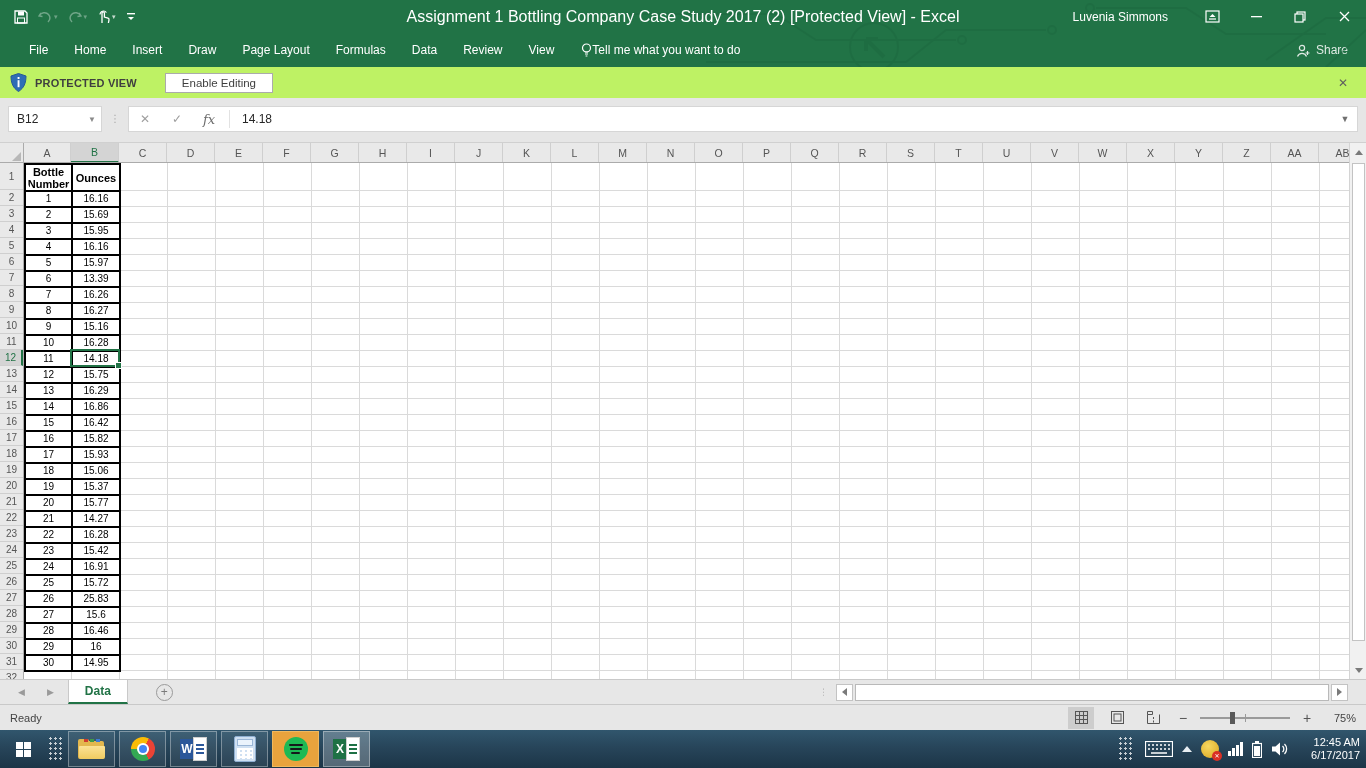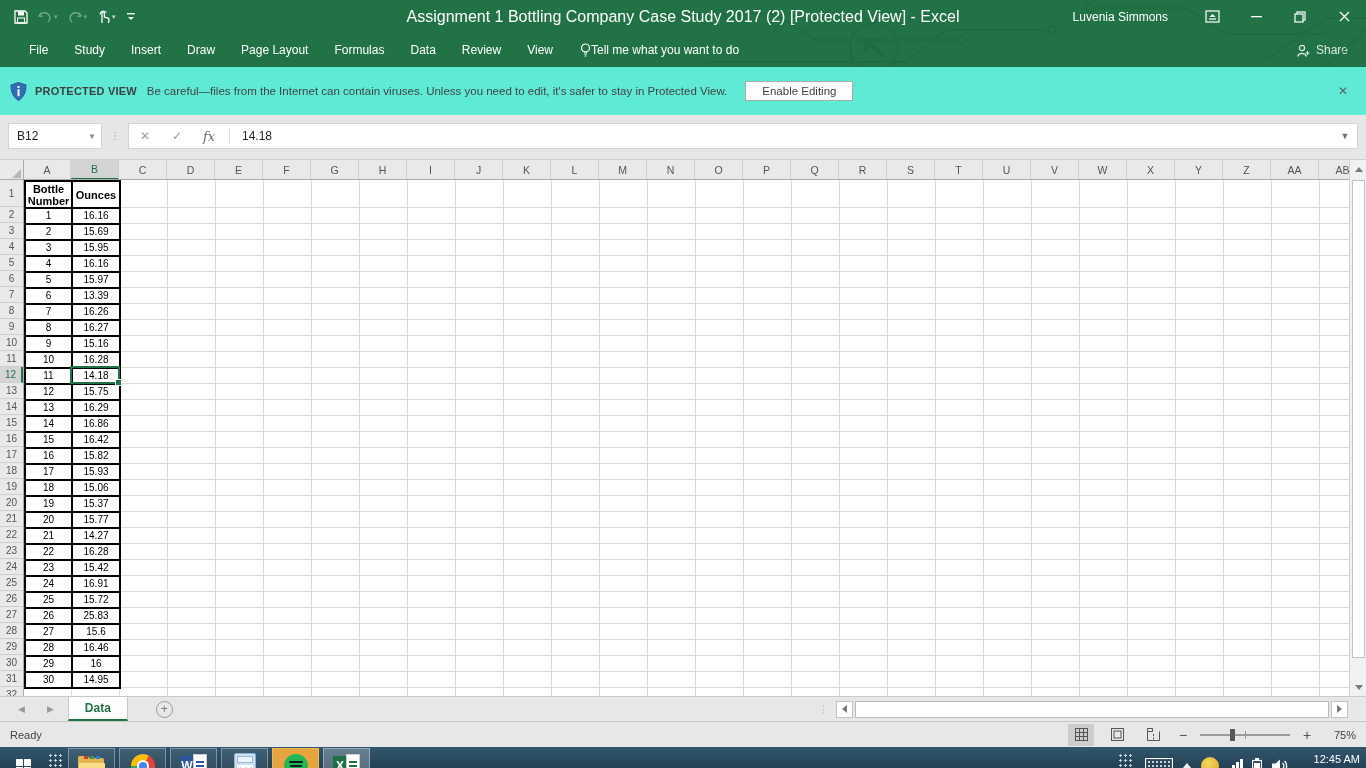--- a/index.html
+++ b/index.html
@@ -19,21 +19,21 @@
   .winbtn { width:44px; height:33px; display:flex; align-items:center; justify-content:center; }
 
   
   .tabrow { position:relative; height:34px; background:#217346; display:flex; align-items:center; color:#fff; z-index:4; }
   .rtabs { display:flex; align-items:center; padding-left:16px; }
   .rtab { font-size:12px; padding:0 13px; height:34px; display:flex; align-items:center; white-space:nowrap; cursor:default; }
   .tellme { display:flex; align-items:center; font-size:12px; margin-left:14px; color:#fff; }
   .share { margin-left:auto; margin-right:18px; display:flex; align-items:center; gap:6px; font-size:12px; color:rgba(255,255,255,.85); }
 
   
-  .pvbar { height:48px; background:#5eead4; display:flex; align-items:center; padding:0 10px; }
+  .pvbar { height:31px; background:#bef264; display:flex; align-items:center; padding:0 10px; }
   .pv-badge { font-weight:bold; font-size:11px; color:#3f3f3f; margin:0 10px 0 8px; letter-spacing:.2px; }
   .pv-msg { font-size:11.5px; color:#444; }
   .pv-btn { margin-left:18px; background:#fff; border:1px solid #ababab; font-size:11.5px; color:#3f3f3f; padding:3px 16px; font-family:inherit; }
   .pv-close { margin-left:auto; color:#5f5f5f; font-size:12px; width:26px; text-align:center; }
 
   
   .fbar { height:45px; background:#E6E6E6; display:flex; align-items:flex-start; padding:8px 8px 0 8px; border-bottom:1px solid #d0d0d0; }
   .namebox { width:94px; height:26px; background:#fff; border:1px solid #d6d6d6; display:flex; align-items:center; }
   .namebox .nb-val { flex:1; font-size:12px; color:#262626; padding-left:8px; }
   .nb-dd { width:18px; text-align:center; color:#8a8a8a; font-size:8px; }
@@ -226,21 +226,21 @@
       <svg width="11" height="11" viewBox="0 0 11 11">
           <path d="M1 1 L10 10 M10 1 L1 10" stroke="#fff" stroke-width="1.3"></path>
         </svg>
     </span>
   </div>
 </div>
 
 <div class="tabrow">
   <div class="rtabs">
       <div class="rtab">File</div>
-      <div class="rtab">Study</div>
+      <div class="rtab">Home</div>
       <div class="rtab">Insert</div>
       <div class="rtab">Draw</div>
       <div class="rtab">Page Layout</div>
       <div class="rtab">Formulas</div>
       <div class="rtab">Data</div>
       <div class="rtab">Review</div>
       <div class="rtab">View</div>
     </div>
   <div class="tellme">
     <svg width="11" height="14" viewBox="0 0 11 14">
@@ -259,21 +259,20 @@
   </div>
 </div>
 
 <div class="pvbar">
   <svg width="17" height="19" viewBox="0 0 17 19">
       <path d="M8.5 0.5 L16 3 C16 10 14 15 8.5 18.5 C3 15 1 10 1 3 Z" fill="#2F6DB5" stroke="#265a96"></path>
       <rect x="7.6" y="4" width="1.9" height="2" fill="#fff"></rect>
       <rect x="7.6" y="7.2" width="1.9" height="7" fill="#fff"></rect>
     </svg>
   <span class="pv-badge">PROTECTED VIEW</span>
-  <span class="pv-msg">Be careful—files from the Internet can contain viruses. Unless you need to edit, it's safer to stay in Protected View.</span>
   <button class="pv-btn">Enable Editing</button>
   <span class="pv-close">✕</span>
 </div>
 
 <div class="fbar">
   <div class="namebox">
     <span class="nb-val">B12</span>
     <span class="nb-dd">▼</span>
   </div>
   <div class="fb-dots">⋮</div>

